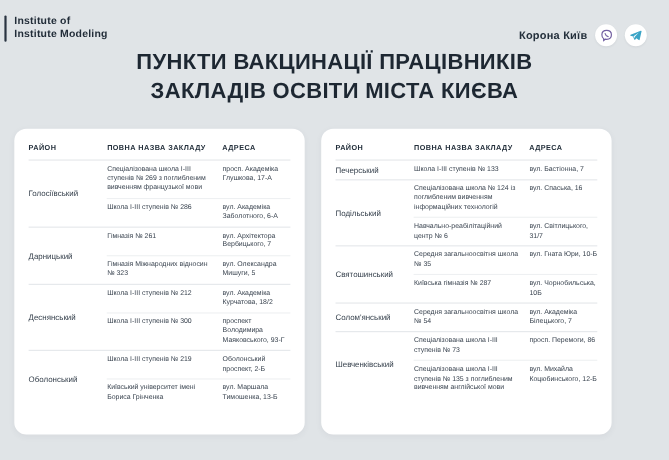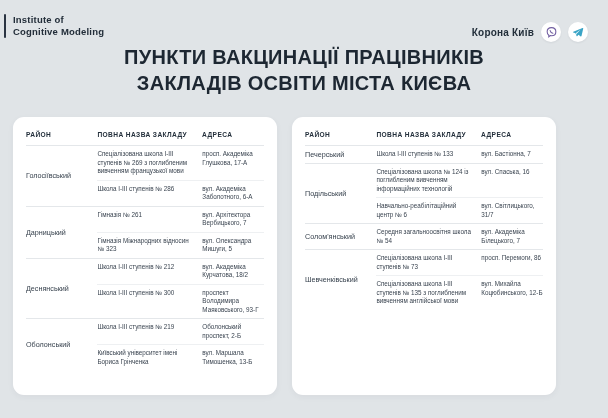--- a/index.html
+++ b/index.html
@@ -45,21 +45,21 @@
   .cell-addr { font-size:6.3px; color:#3a4450; line-height:1.35; }
 </style>
 </head>
 <body>
 
 <div class="topbar">
   <div class="logo">
     <div class="logo-bar"></div>
     <div class="logo-text">
       <div>Institute of</div>
-      <div>Cognitive Modeling</div>
+      <div>Institute Modeling</div>
     </div>
   </div>
   <div class="channel">
     <span class="channel-name">Корона Київ</span>
     <span class="soc">
       <svg width="13" height="13" viewBox="0 0 24 24" fill="none" stroke="#7360a2" stroke-width="2">
         <path d="M12 3c5 0 8 2.6 8 7.5S17 18 12 18c-.8 0-1.6-.1-2.3-.2L7 20v-3.1C5 15.8 4 13.9 4 10.5 4 5.6 7 3 12 3z"></path>
         <path d="M9.5 8.5c.6 2.5 2.5 4.4 5 5" stroke-linecap="round"></path>
       </svg>
     </span>
@@ -155,20 +155,33 @@
             <div class="cell-name">Спеціалізована школа № 124 із поглибленим вивченням інформаційних технологій</div>
             <div class="cell-addr">вул. Спаська, 16</div>
           </div>
           <div class="row">
             <div class="cell-name">Навчально-реабілітаційний центр № 6</div>
             <div class="cell-addr">вул. Світлицького, 31/7</div>
           </div>
         </div>
       </div>
       <div class="group">
+        <div class="district">Святошинський</div>
+        <div class="rows">
+          <div class="row">
+            <div class="cell-name">Середня загальноосвітня школа № 35</div>
+            <div class="cell-addr">вул. Гната Юри, 10-Б</div>
+          </div>
+          <div class="row">
+            <div class="cell-name">Київська гімназія № 287</div>
+            <div class="cell-addr">вул. Чорнобильська, 10Б</div>
+          </div>
+        </div>
+      </div>
+      <div class="group">
         <div class="district">Солом'янський</div>
         <div class="rows">
           <div class="row">
             <div class="cell-name">Середня загальноосвітня школа № 54</div>
             <div class="cell-addr">вул. Академіка Білецького, 7</div>
           </div>
         </div>
       </div>
       <div class="group">
         <div class="district">Шевченківський</div>

